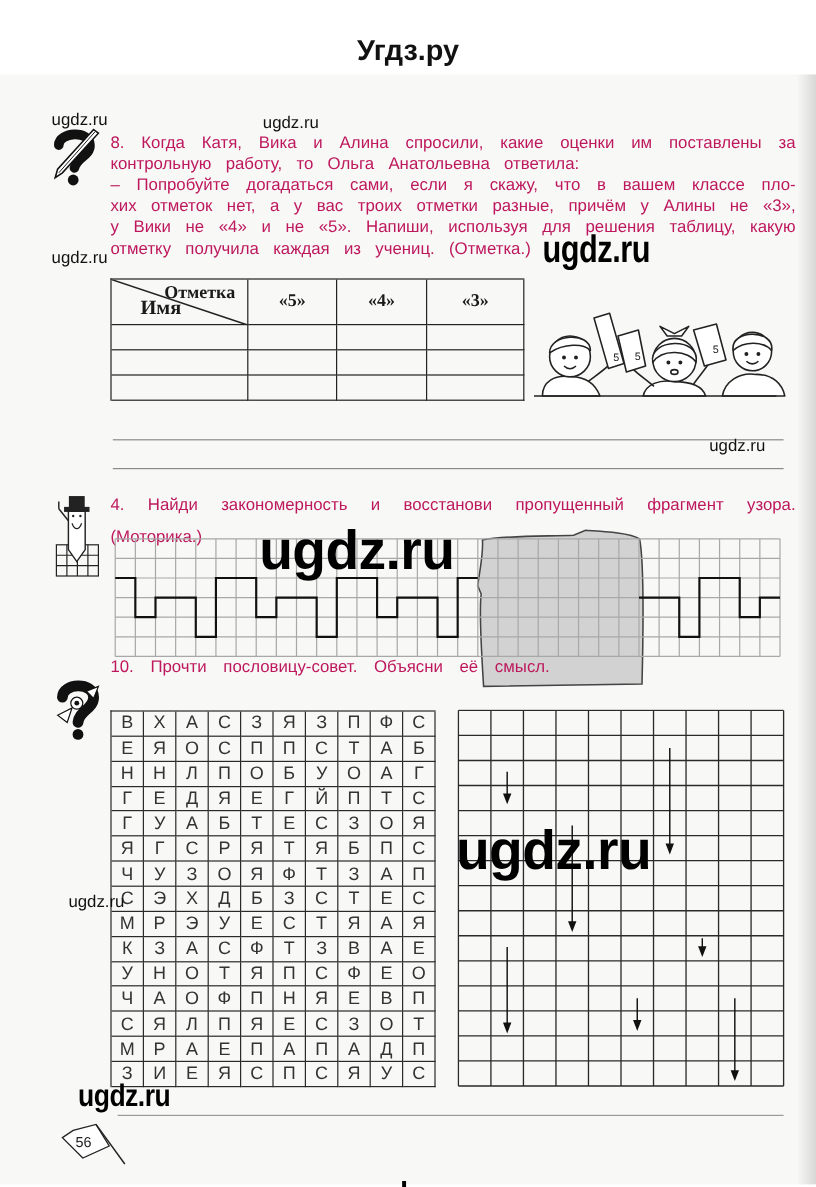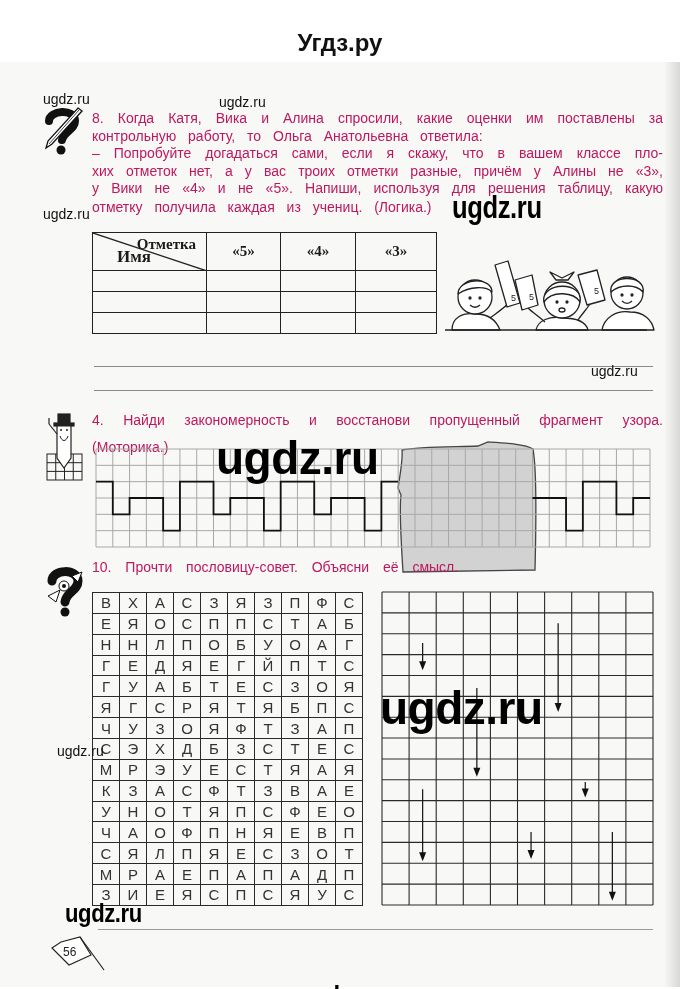--- a/index.html
+++ b/index.html
@@ -80,21 +80,21 @@
     <circle cx="21" cy="44" r="4.5" fill="#111"></circle>
     <path d="M38,2 L42,5 L12,38 L6,42 L8,35 Z" fill="#fff" stroke="#111" stroke-width="1.3"></path>
     <line x1="39" y1="4" x2="9" y2="38" stroke="#111" stroke-width="0.8"></line>
   </svg>
 
   <div class="tline just" style="top:79px">8. Когда Катя, Вика и Алина спросили, какие оценки им поставлены за</div>
   <div class="tline just" style="top:114px">– Попробуйте догадаться сами, если я скажу, что в вашем классе пло-</div>
   <div class="tline" style="top:97px">контрольную работу, то Ольга Анатольевна ответила:</div>
   <div class="tline just" style="top:132px">хих отметок нет, а у вас троих отметки разные, причём у Алины не «3»,</div>
   <div class="tline just" style="top:149px">у Вики не «4» и не «5». Напиши, используя для решения таблицу, какую</div>
-  <div class="tline" style="top:168px">отметку получила каждая из учениц. (Логика.)</div>
+  <div class="tline" style="top:168px">отметку получила каждая из учениц. (Отметка.)</div>
 
   <div class="grade-table">
     <div>
       <svg class="corner-diag" width="114" height="38">
         <line x1="0" y1="0" x2="114" y2="38" stroke="#222" stroke-width="1.3"></line>
       </svg>
       <span class="corner-top">Отметка</span>
       <span class="corner-bottom">Имя</span>
     </div>
     <div>«5»</div>
@@ -232,21 +232,21 @@
 
   <svg class="abs" style="left:44px;top:536px" width="40" height="54" viewBox="0 0 40 54">
     <path d="M8,15 C8,3 34,2 34,15 C34,25 22,26 21,36" fill="none" stroke="#111" stroke-width="9" stroke-linecap="round"></path>
     <circle cx="21" cy="46" r="4.5" fill="#111"></circle>
     <circle cx="20" cy="20" r="5" fill="#fff" stroke="#111" stroke-width="1"></circle>
     <circle cx="20" cy="20" r="2" fill="#111"></circle>
     <path d="M4,30 L16,24 L12,36 Z" fill="#fff" stroke="#111" stroke-width="1"></path>
     <path d="M28,10 L38,6 L34,16 Z" fill="#fff" stroke="#111" stroke-width="1"></path>
   </svg>
 
-  <div class="tline" style="top:528px;word-spacing:10px">10. Прочти пословицу-совет. Объясни её смысл.</div>
+  <div class="tline" style="top:516px;word-spacing:10px">10. Прочти пословицу-совет. Объясни её смысл.</div>
 
   <div class="letter-grid" id="letter-grid">
       <div class="cell">В</div>
       <div class="cell">Х</div>
       <div class="cell">А</div>
       <div class="cell">С</div>
       <div class="cell">З</div>
       <div class="cell">Я</div>
       <div class="cell">З</div>
       <div class="cell">П</div>

